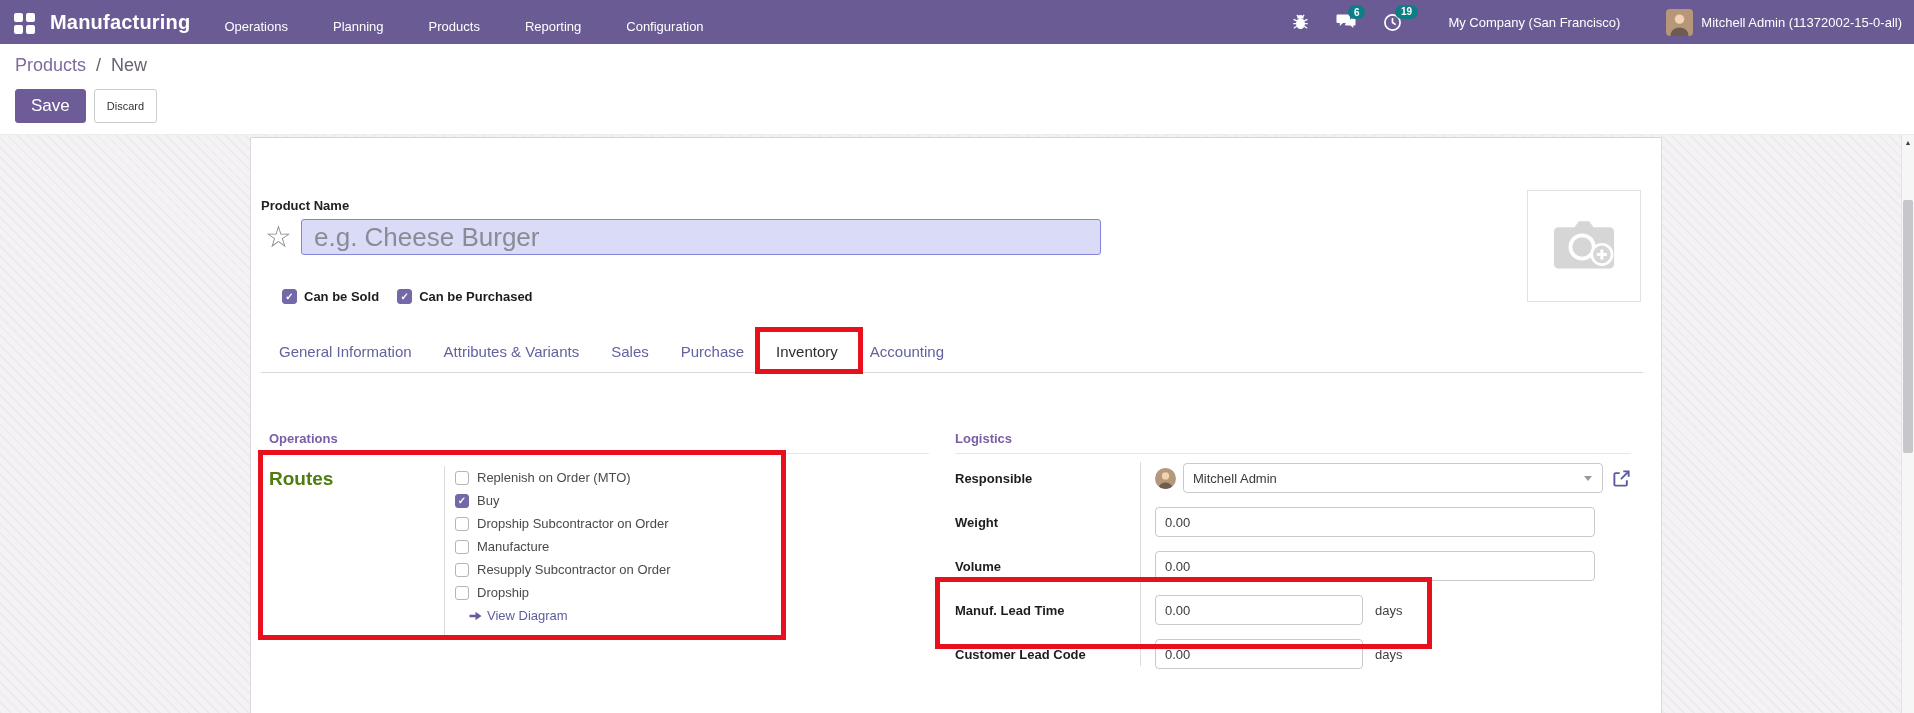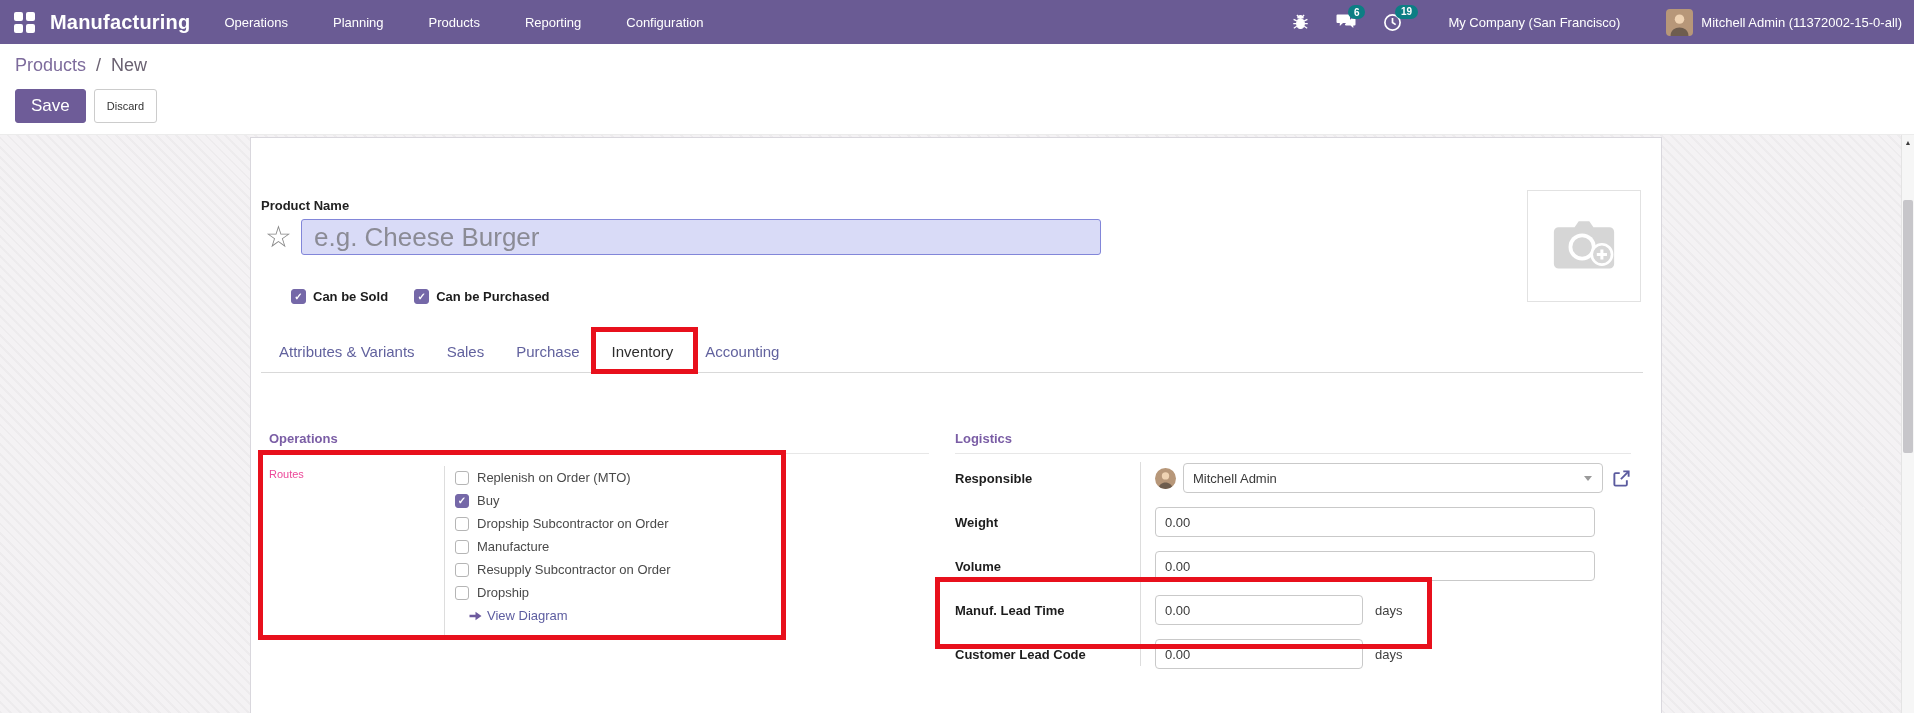--- a/index.html
+++ b/index.html
@@ -10,21 +10,21 @@
   }
   *{box-sizing:border-box}
   html,body{margin:0;padding:0}
   body{width:1914px;height:713px;overflow:hidden;background:#fff;
        font-family:"Liberation Sans",sans-serif;color:#333;}
   .page{position:relative;width:1914px;height:713px;overflow:hidden}
 
   
   .topnav{height:44px;background:var(--nav-bg);display:flex;align-items:center;
           justify-content:space-between;color:#fff;padding:0 12px 0 14px}
-  .nav-left{display:flex;align-items:center}
+  .nav-left{display:flex;align-items:flex-end}
   .apps-icon{display:grid;grid-template-columns:9px 9px;grid-gap:3px;gap:3px;margin-right:15px;cursor:pointer}
   .apps-icon i{width:9px;height:9px;background:#fff;border-radius:2px;display:block}
   .app-title{font-size:20px;font-weight:600;margin-right:34px;cursor:pointer;letter-spacing:.2px}
   .menu{display:flex;gap:45px;font-size:13px}
   .menu span{cursor:pointer;white-space:nowrap}
   .nav-right{display:flex;align-items:center}
   .nav-icon{position:relative;margin-left:27px;cursor:pointer;display:flex;align-items:center}
   .badge{position:absolute;top:-8px;left:12px;background:var(--badge-teal);color:#fff;
          font-size:10px;font-weight:bold;border-radius:9px;padding:1.5px 5.5px;line-height:11px}
   .nav-company{margin-left:46px;font-size:13px;cursor:pointer;white-space:nowrap}
@@ -50,21 +50,21 @@
          border:1px solid #d9d7dd;border-bottom:none;padding:24px 18px 0 10px}
 
   .title-block{display:flex;justify-content:space-between;margin-top:36px}
   .pn-label{font-size:13px;font-weight:bold;color:#222;display:block}
   .name-row{display:flex;align-items:center;margin-top:6px}
   .star{font-size:30px;color:#8a8a8a;width:36px;margin-left:4px;line-height:34px;cursor:pointer}
   .name-input{width:800px;height:36px;background:var(--name-field-bg);
         border:1px solid var(--name-field-border);border-radius:3px;font-size:26px;color:#555;
         padding:0 12px;font-family:inherit;outline:none}
   .name-input::placeholder{color:#8b8b95;opacity:1}
-  .cb-row{margin-top:34px;display:flex;gap:26px;margin-left:30px}
+  .cb-row{margin-top:34px;display:flex;gap:18px;margin-left:21px}
   .cb-item{display:flex;align-items:center;gap:7px;font-size:13px;font-weight:bold;color:#1c1c1c;cursor:pointer}
   .cb{width:15px;height:15px;border:1px solid #b5b5b5;border-radius:3px;background:#fff;flex:none;
       display:inline-flex;align-items:center;justify-content:center;cursor:pointer}
   .cb.checked{background:var(--checkbox-purple);border-color:var(--checkbox-purple)}
   .cb.checked::after{content:"✓";color:#fff;font-size:10px;font-weight:bold;line-height:1}
   .image-box{width:114px;height:112px;border:1px solid #e2e2e2;margin-top:-8px;margin-right:2px;
       display:flex;align-items:center;justify-content:center;cursor:pointer;background:#fff;flex:none}
 
   .tabs{display:flex;margin-top:26px;border-bottom:1px solid #d9d9d9;padding-left:2px}
   .tab{height:42px;display:flex;align-items:center;padding:0 16px;font-size:15px;
@@ -74,21 +74,21 @@
   .ann-tab{left:-5px;right:-9px;top:-3px;bottom:-2px}
 
   .tab-content{display:flex;padding:58px 16px 0 8px;gap:26px}
   .col-left{width:660px;flex:none}
   .col-right{flex:1}
   .section-title{margin:0;font-size:13px;color:var(--section-title-purple);font-weight:bold;
        padding-bottom:7px;border-bottom:1px solid #e7e7e7}
 
   .routes-group{position:relative;display:flex;margin-top:8px;padding-top:4px}
   .ann-routes{left:-11px;top:-12px;width:528px;height:190px}
-  .routes-label{width:175px;font-size:11px;font-weight:normal;color:#ec4899;padding-top:2px}
+  .routes-label{width:175px;font-size:19px;font-weight:bold;color:#4d7c0f;padding-top:2px}
   .routes-list{border-left:1px solid #ddd;padding-left:10px;padding-bottom:12px;min-height:168px}
   .route-item{display:flex;align-items:center;gap:8px;height:23px;font-size:13px;color:#4a4a4a;cursor:pointer}
   .route-item .cb{width:14px;height:14px}
   .view-diagram{display:flex;align-items:center;gap:5px;margin-top:4px;margin-left:14px;
        color:#5d5da0;font-size:13px;cursor:pointer}
 
   .lg-group{position:relative;margin-top:8px}
   .lg-divider{position:absolute;left:185px;top:0;bottom:4px;border-left:1px solid #ddd}
   .lg-row{display:flex;align-items:center;height:32px;margin-bottom:12px;position:relative}
   .lg-label{width:185px;font-size:13px;font-weight:bold;color:#1d1d1d;flex:none}
@@ -210,20 +210,21 @@
             <path d="M12 5l2.2-3.2h5.6L22 5h8.5A2.5 2.5 0 0 1 33 7.5v17a2.5 2.5 0 0 1-2.5 2.5h-27A2.5 2.5 0 0 1 1 24.5v-17A2.5 2.5 0 0 1 3.5 5z" fill="#d6d6d6"></path>
             <circle cx="16" cy="15.5" r="7.2" fill="#fff"></circle>
             <circle cx="16" cy="15.5" r="5.2" fill="#d6d6d6"></circle>
             <circle cx="26.5" cy="19.5" r="5.4" fill="#d6d6d6" stroke="#fff" stroke-width="1.4"></circle>
             <path d="M26.5 16.8v5.4M23.8 19.5h5.4" stroke="#fff" stroke-width="1.6"></path>
           </svg>
         </div>
       </div>
 
       <div class="tabs">
+        <span class="tab">General Information</span>
         <span class="tab">Attributes &amp; Variants</span>
         <span class="tab">Sales</span>
         <span class="tab">Purchase</span>
         <span class="tab active">
           <span>Inventory</span>
           <span class="ann ann-tab"></span>
         </span>
         <span class="tab">Accounting</span>
       </div>
 

